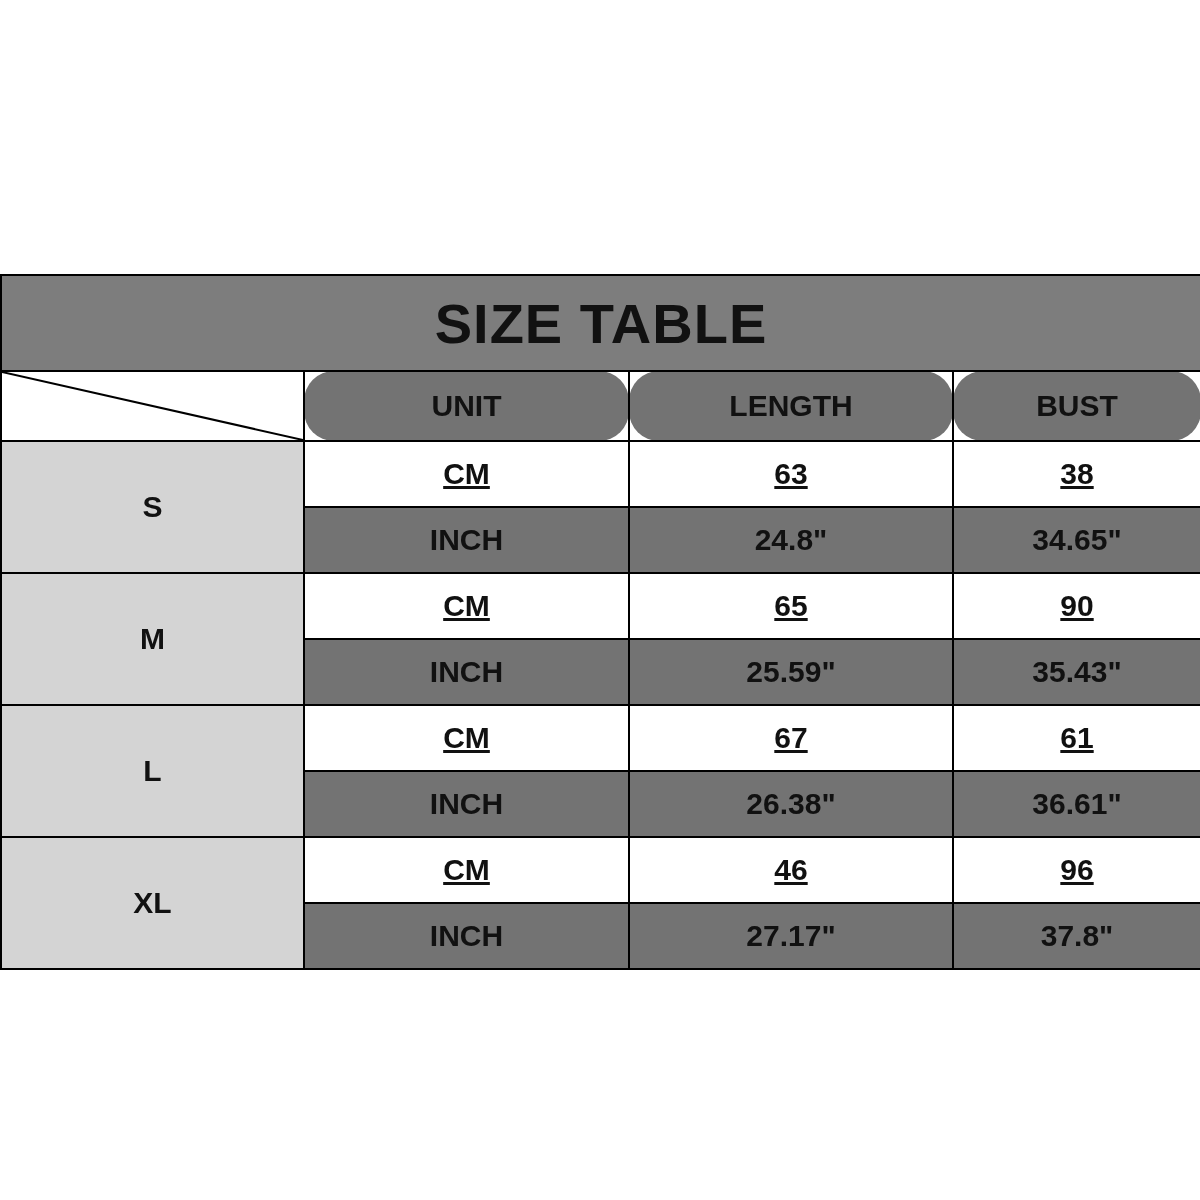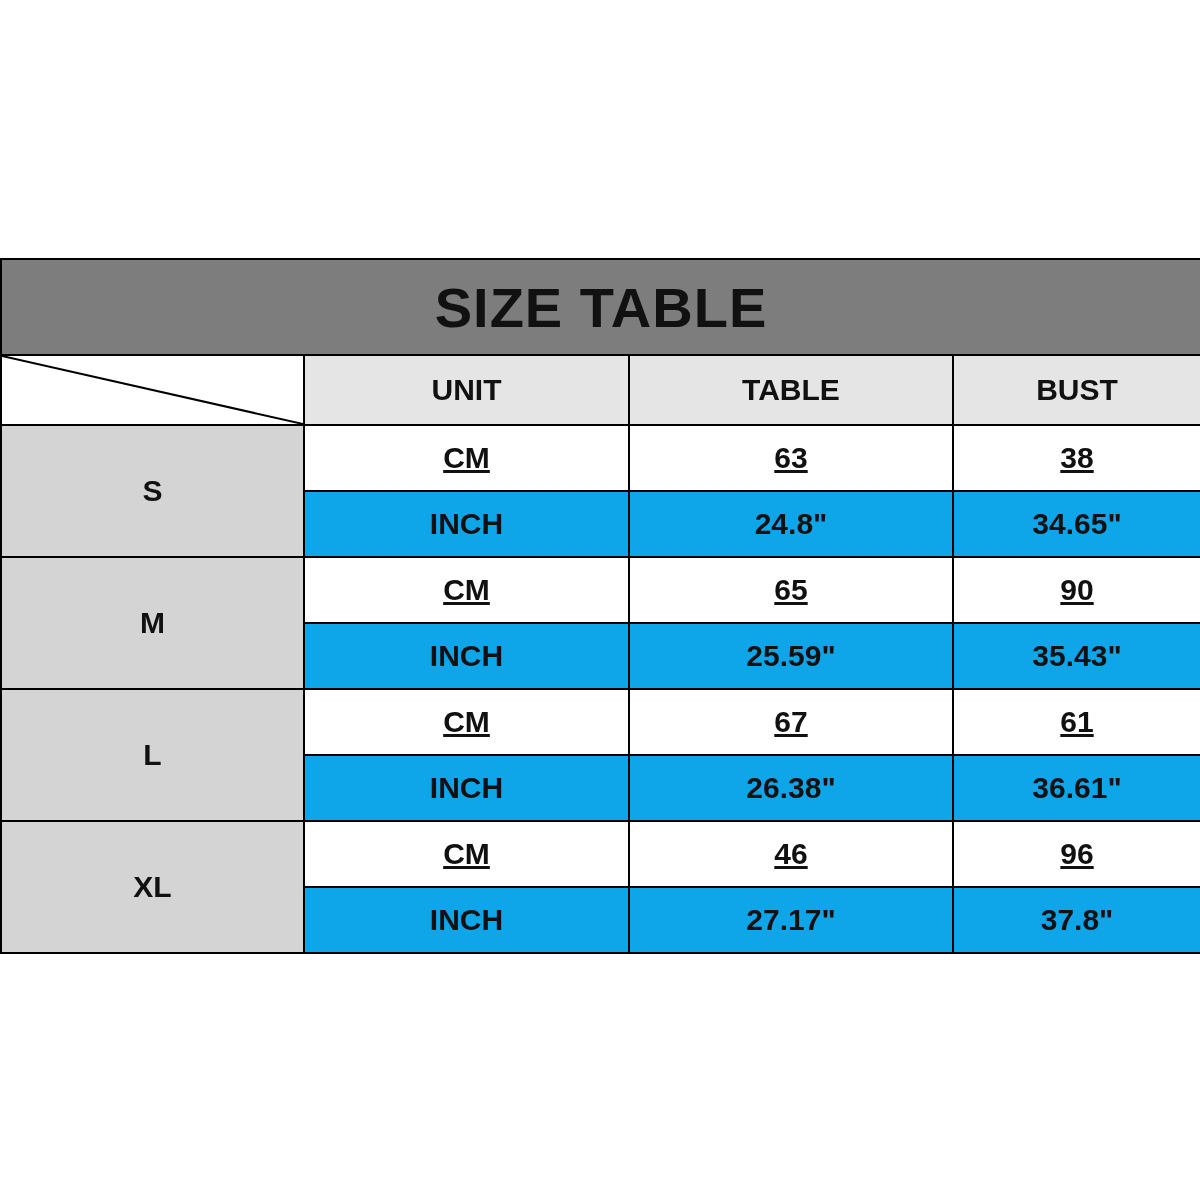--- a/index.html
+++ b/index.html
@@ -12,21 +12,21 @@
     height: 1200px;
     font-family: "Liberation Sans", sans-serif;
     color: #000000;
     position: relative;
     overflow: hidden;
   }
 
   .sheet {
     position: absolute;
     left: 0;
-    top: 258px;
+    top: 274px;
     width: 1200px;
   }
 
   table.size-table {
     border-collapse: collapse;
     table-layout: fixed;
     width: 1200px;
     border: 2px solid #000000;
   }
 
@@ -65,31 +65,32 @@
   }
   .corner-cell .slash {
     position: absolute;
     inset: 0;
     width: 100%;
     height: 100%;
     display: block;
   }
 
   .head-cell {
-    background: #e5e5e5;
+    background: #737373;
     height: 68px;
+    border-radius: 30px;
   }
 
   .size-cell {
     background: #d4d4d4;
     height: 128px;
   }
 
   .row-white { background: #ffffff; text-decoration: underline; }
-  .row-gray  { background: #0ea5e9; }
+  .row-gray  { background: #737373; }
 
   .data-cell { height: 64px; }
 </style>
 </head>
 <body>
 
 <div class="sheet">
   <table class="size-table">
     <colgroup>
       <col class="c-size">
@@ -102,21 +103,21 @@
         <td class="title-cell" colspan="4">SIZE TABLE</td>
       </tr>
 
       <tr>
         <td class="corner-cell">
           <svg class="slash" viewBox="0 0 303 68" preserveAspectRatio="none">
             <line x1="0" y1="0" x2="303" y2="68" stroke="#000000" stroke-width="2" vector-effect="non-scaling-stroke"></line>
           </svg>
         </td>
         <td class="head-cell">UNIT</td>
-        <td class="head-cell">TABLE</td>
+        <td class="head-cell">LENGTH</td>
         <td class="head-cell">BUST</td>
       </tr>
 
       <tr>
         <td class="size-cell" rowspan="2">S</td>
         <td class="data-cell row-white">CM</td>
         <td class="data-cell row-white">63</td>
         <td class="data-cell row-white">38</td>
       </tr>
       <tr>

